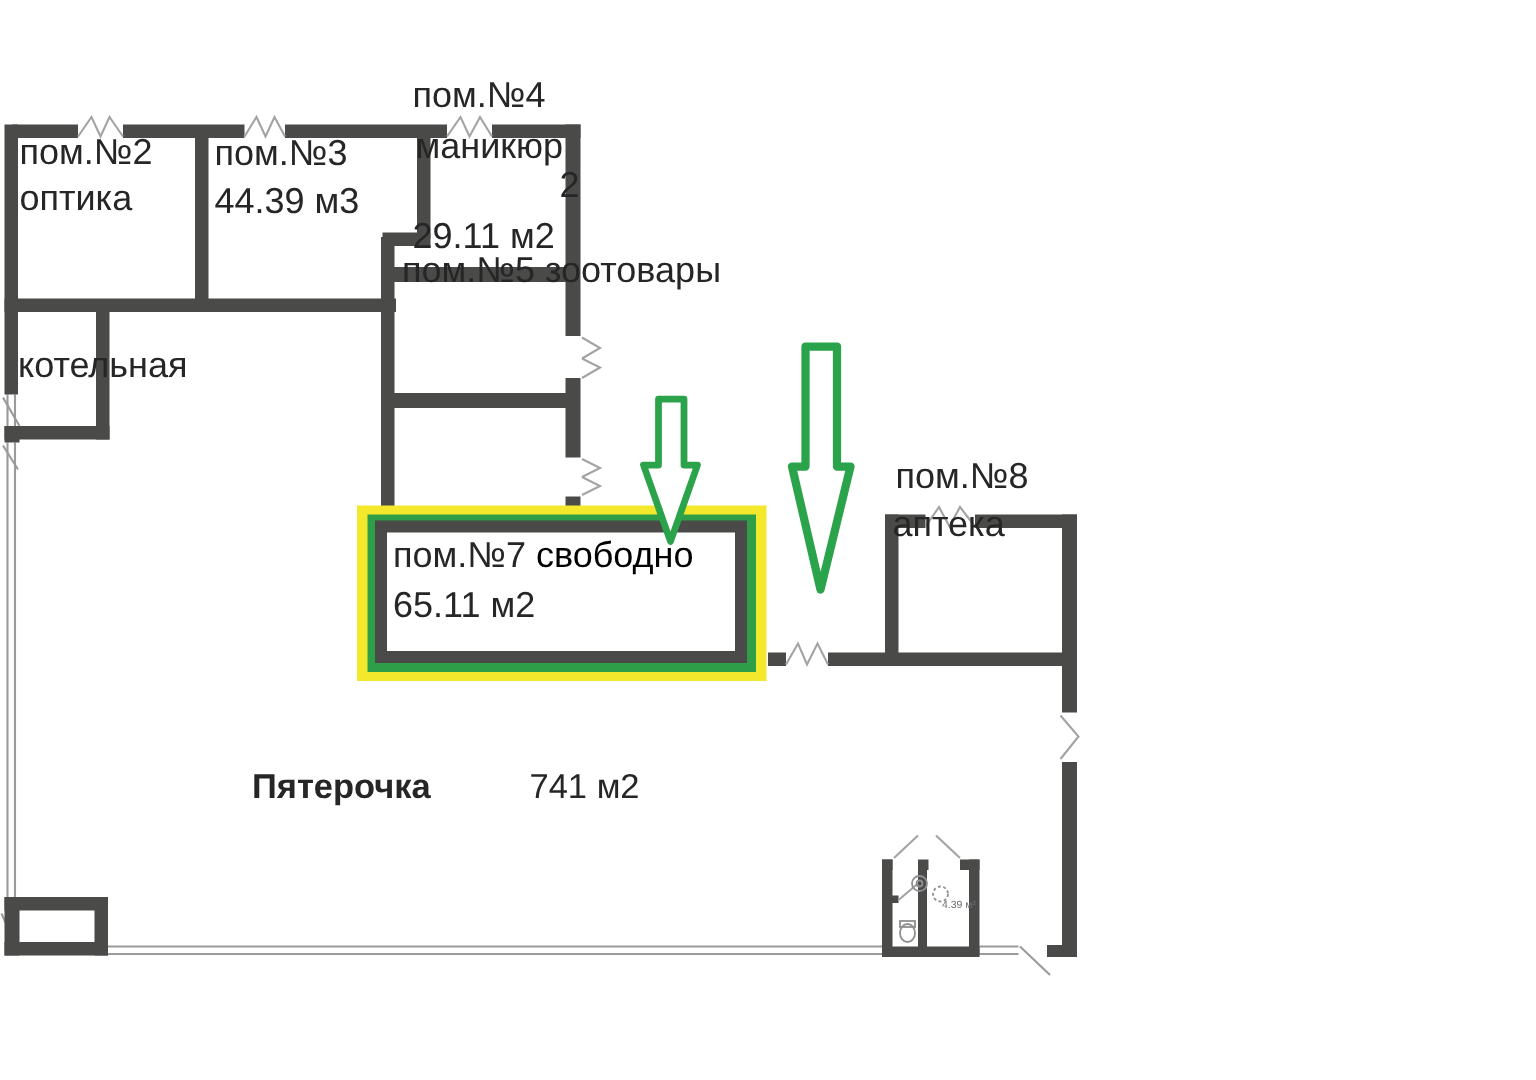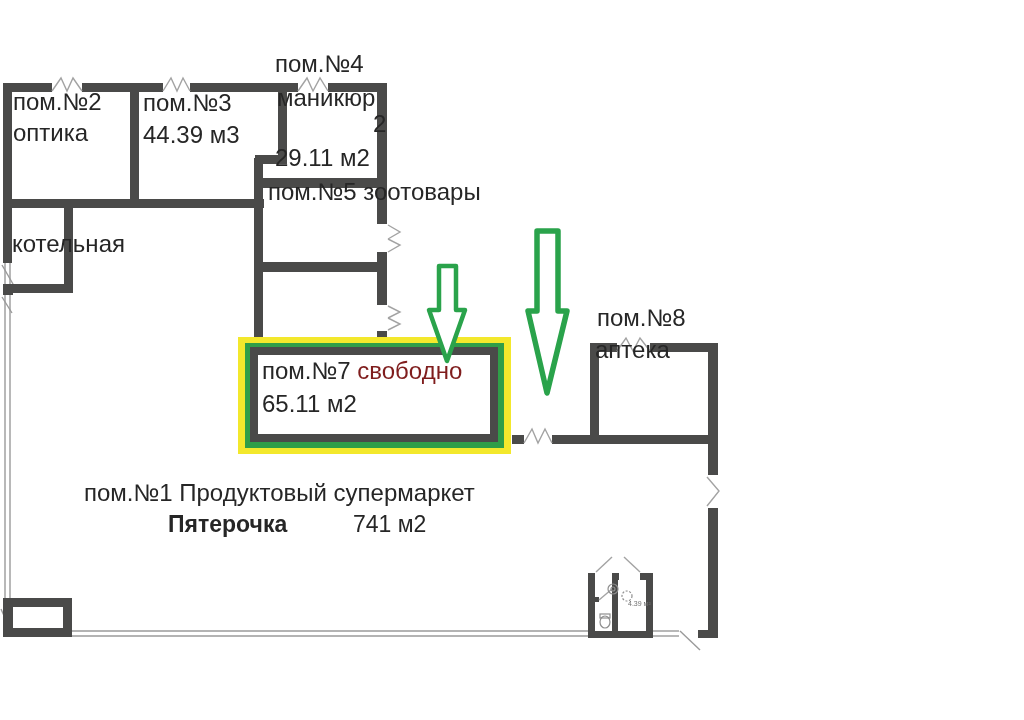--- a/index.html
+++ b/index.html
@@ -1,21 +1,21 @@
 <!DOCTYPE html>
 <html><head>
 <meta charset="utf-8">
 <style>
   html,body{margin:0;padding:0;background:#fff;}
   #plan{position:relative;width:952px;height:720px;background:#ffffff;overflow:hidden;
         font-family:"Liberation Sans", sans-serif;}
   #plan svg{position:absolute;left:0;top:0;}
   .label{position:absolute;color:#262626;font-size:24px;line-height:1;white-space:nowrap;}
   .bold{font-weight:bold;text-align:center;}
-  .gray{color:#7f1d1d;}
+  .gray{color:#000000;}
   .flow{font-size:23px;font-weight:bold;color:#1d1d1d;}
   .tiny{font-size:7px;color:#6f6f6f;}
 </style>
 </head>
 <body>
 
 <div id="plan">
 
   <svg width="1024" height="720" viewBox="0 0 1024 720">
 
@@ -137,31 +137,30 @@
   </svg>
 
   <div class="label" style="left:275px;top:52px">пом.№4</div>
   <div class="label" style="left:13px;top:90px">пом.№2</div>
   <div class="label" style="left:13px;top:121px">оптика</div>
   <div class="label" style="left:143px;top:91px">пом.№3</div>
   <div class="label" style="left:143px;top:123px">44.39 м3</div>
   <div class="label" style="left:277px;top:86px">маникюр</div>
   <div class="label" style="left:373px;top:112px">2</div>
   <div class="label" style="left:275px;top:146px">29.11 м2</div>
-  <div class="label" style="left:268px;top:180px">пом.№5 зоотовары</div>
+  <div class="label" style="left:268px;top:169px">пом.№5 зоотовары</div>
   <div class="label" style="left:12px;top:232px">котельная</div>
 
 
   <div class="label" style="left:597px;top:306px">пом.№8</div>
   <div class="label" style="left:595px;top:338px">аптека</div>
 
   <div class="label" style="left:262px;top:359px">
     <span>пом.№7</span>
     <span class="gray">свободно</span>
   </div>
   <div class="label" style="left:262px;top:392px">65.11 м2</div>
 
-  <div class="label" style="left:84px;top:481px">пом.№1 Продуктовый супермаркет</div>
   <div class="label bold" style="left:168px;top:513px;font-size:23px">Пятерочка</div>
   <div class="label" style="left:353px;top:513px;font-size:23px">741 м2</div>
 
   <div class="label tiny" style="left:628px;top:600px">4.39 м²</div>
 </div>
 
 </body></html>

